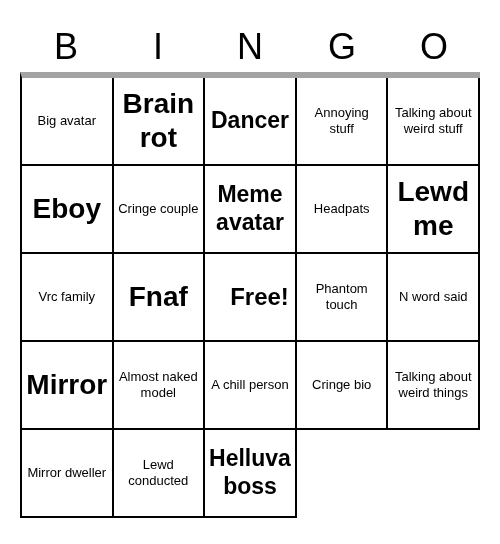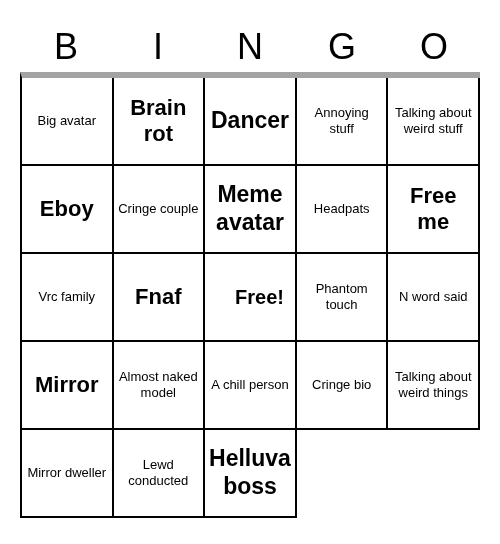--- a/index.html
+++ b/index.html
@@ -50,35 +50,35 @@
       display: flex;
       align-items: center;
       justify-content: center;
       text-align: center;
       padding: 6px 4px;
       font-size: 14px;
       line-height: 1.2;
     }
 
     .bingo-cell.large-text {
-      font-size: 22px;
+      font-size: 28px;
       font-weight: bold;
     }
 
     .bingo-cell.medium-text {
       font-size: 23px;
       font-weight: bold;
     }
 
     .bingo-cell.small-text {
       font-size: 13px;
     }
 
     .free-cell {
-      font-size: 20px;
+      font-size: 24px;
       font-weight: bold;
       padding-left: 23px;
     }
   </style>
 </head>
 <body>
 
 <div class="bingo-container">
   <div class="bingo-title">
     <span>B</span>
@@ -92,21 +92,21 @@
     <div class="bingo-cell small-text">Big avatar</div>
     <div class="bingo-cell large-text">Brain rot</div>
     <div class="bingo-cell medium-text">Dancer</div>
     <div class="bingo-cell small-text">Annoying stuff</div>
     <div class="bingo-cell small-text">Talking about weird stuff</div>
 
     <div class="bingo-cell large-text">Eboy</div>
     <div class="bingo-cell small-text">Cringe couple</div>
     <div class="bingo-cell medium-text">Meme avatar</div>
     <div class="bingo-cell small-text">Headpats</div>
-    <div class="bingo-cell large-text">Free me</div>
+    <div class="bingo-cell large-text">Lewd me</div>
 
     <div class="bingo-cell small-text">Vrc family</div>
     <div class="bingo-cell large-text">Fnaf</div>
     <div class="bingo-cell free-cell">Free!</div>
     <div class="bingo-cell small-text">Phantom touch</div>
 
     <div class="bingo-cell small-text">N word said</div>
     <div class="bingo-cell large-text">Mirror</div>
     <div class="bingo-cell small-text">Almost naked model</div>
     <div class="bingo-cell small-text">A chill person</div>

